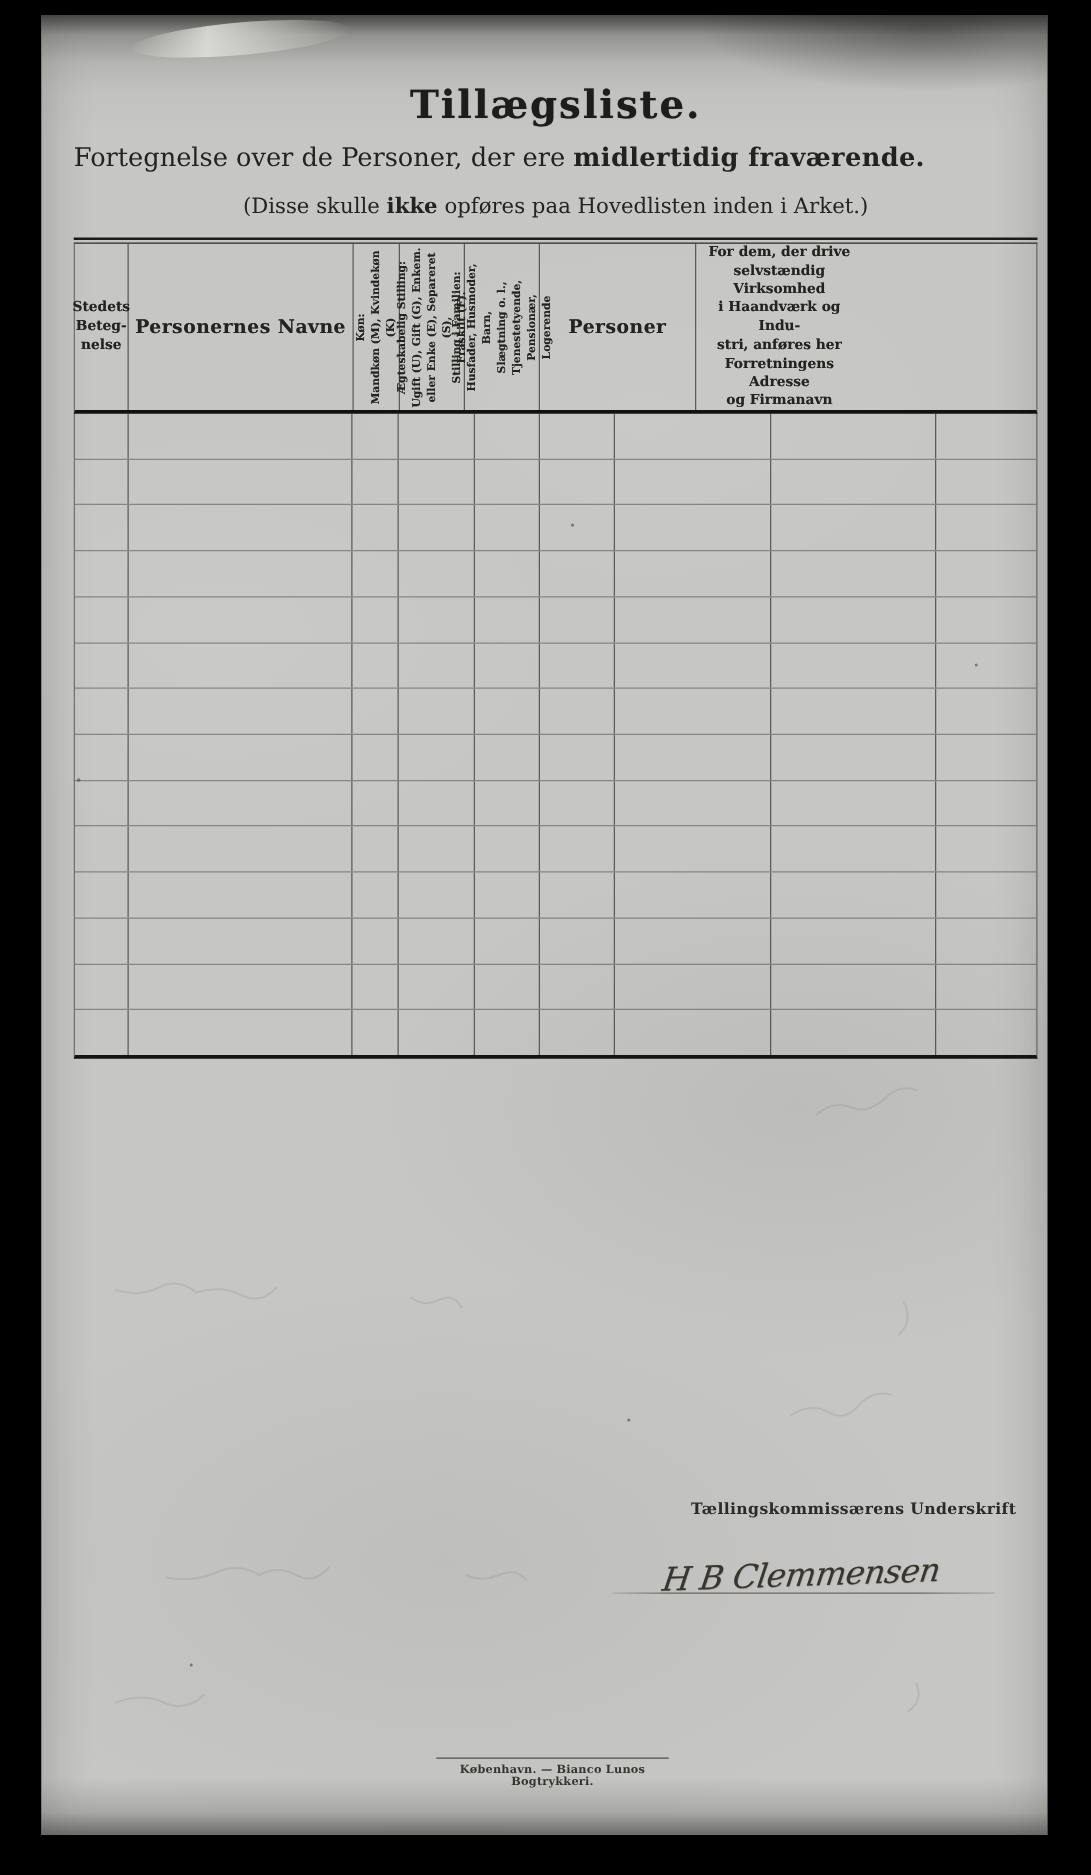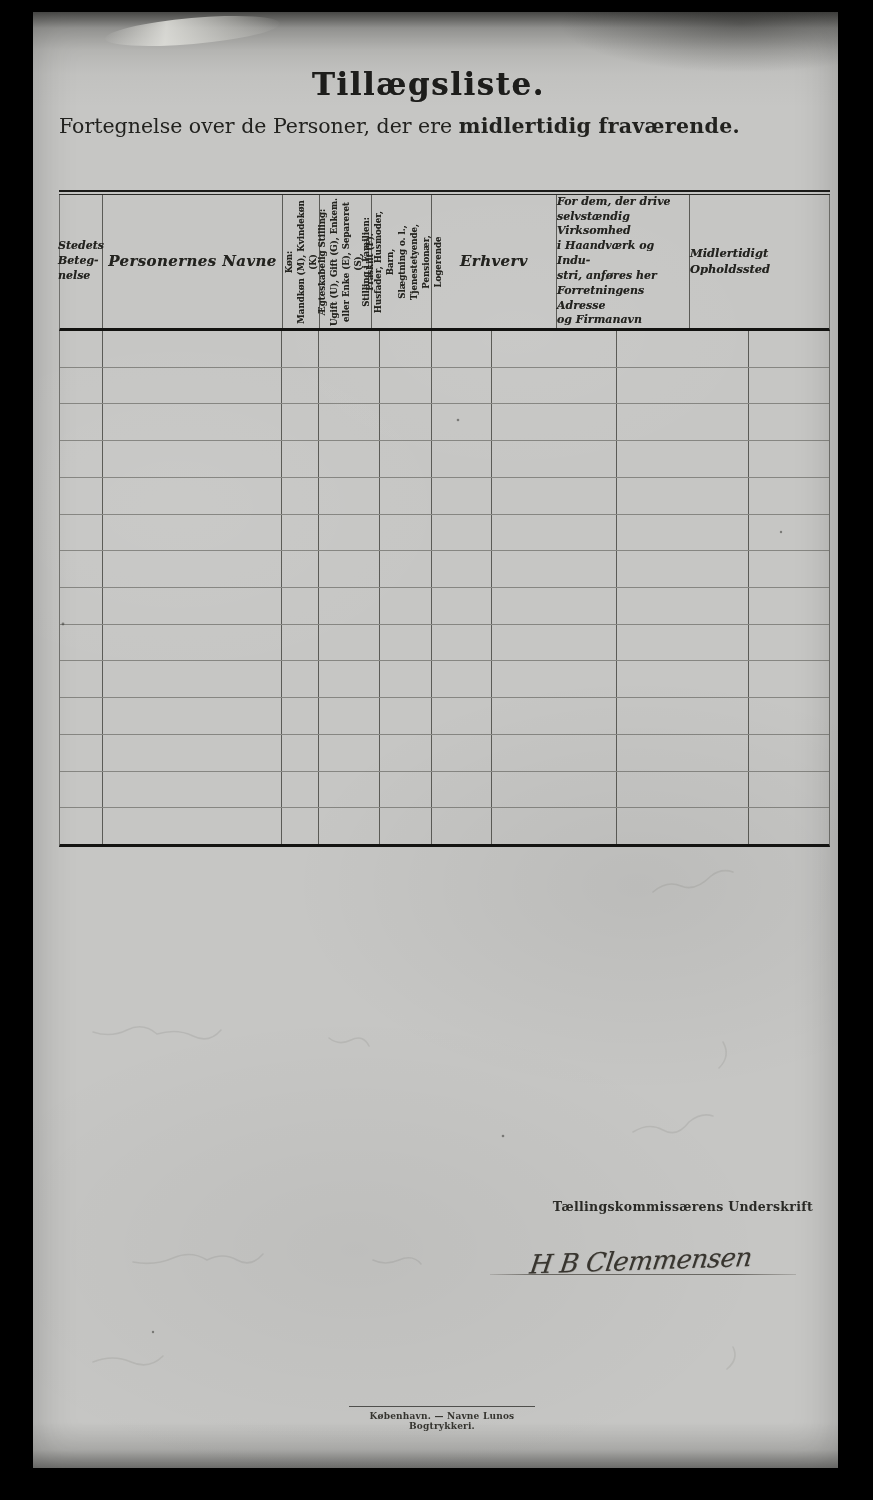--- a/index.html
+++ b/index.html
@@ -32,21 +32,21 @@
     background:linear-gradient(100deg, transparent 0%, rgba(225,225,220,0.85) 35%, rgba(205,205,200,0.5) 70%, transparent 100%);
     transform:rotate(-5deg);
     border-radius:50%;
   }
   .paper-bottom-shade{
     position:absolute;left:0;bottom:0;width:100%;height:46px;pointer-events:none;
     background:linear-gradient(to top, rgba(25,25,23,0.45) 0px, rgba(70,70,66,0.18) 18px, transparent 46px);
   }
 
   .doc-title{
-    position:absolute;left:10px;width:771px;top:54px;
+    position:absolute;left:26px;width:771px;top:54px;
     text-align:center;font-size:31px;font-weight:bold;letter-spacing:1.5px;
     color:#1d1d1b;text-shadow:0 0 .6px rgba(0,0,0,.55);
   }
   .doc-subtitle{
     position:absolute;left:26px;width:771px;top:102px;
     font-size:20.5px;color:#22221f;
   }
   .doc-subtitle b{letter-spacing:.3px;}
   .doc-note{
     position:absolute;left:26px;width:771px;top:143px;
@@ -75,22 +75,22 @@
   .trow + .trow{border-top:1px solid rgba(70,70,64,.5);}
   .cell,.hcell{
     box-sizing:border-box;border-right:1px solid rgba(50,50,45,.72);
     position:relative;
   }
   .cell:last-child,.hcell:last-child{border-right:none;}
   .c1{width:43px;} .c2{width:180px;} .c3{width:37px;} .c4{width:61px;}
   .c5{width:52px;} .c6{width:60px;} .c7{width:125px;} .c8{width:133px;} .c9{width:80px;}
   .hcell{display:flex;align-items:center;justify-content:center;}
   .hlabel{
-    white-space:pre-line;font-weight:bold;line-height:1.35;
-    color:#23231f;text-shadow:0 0 .5px rgba(0,0,0,.4);font-style:italic;
+    white-space:pre-line;text-align:center;font-weight:bold;line-height:1.35;
+    color:#23231f;text-shadow:0 0 .5px rgba(0,0,0,.4);
   }
   .hl-small{font-size:11px;}
   .hl-med{font-size:11.5px;}
   .hl-big{font-size:15px;letter-spacing:.4px;}
   .vlabel{
     position:absolute;left:50%;top:50%;width:129px;
     transform:translate(-50%,-50%) rotate(-90deg);
     text-align:center;font-size:8.6px;font-weight:bold;line-height:1.4;
     white-space:pre-line;color:#24241f;text-shadow:0 0 .4px rgba(0,0,0,.4);
   }
@@ -129,20 +129,21 @@
 
 <div class="paper">
   <div class="paper-top-shade"></div>
   <div class="paper-fold-streak"></div>
   <div class="paper-bottom-shade"></div>
 
   <div class="doc-title">Tillægsliste.</div>
 
   <div class="doc-subtitle"><span>Fortegnelse over de Personer, der ere </span><b>midlertidig fraværende.</b></div>
 
+  <div class="doc-note"><span>(Disse skulle </span><b>ikke</b><span> opføres paa Hovedlisten inden i Arket.)</span></div>
 
   <div class="table-wrap">
     <div class="rule-double-top"></div>
     <div class="rule-thin-top"></div>
 
     <div class="thead">
       <div class="hcell c1">
         <div class="hlabel hl-small">Stedets
 Beteg-
 nelse</div>
@@ -161,33 +162,29 @@
 Fraskilt (F).</div>
       </div>
       <div class="hcell c6">
         <div class="vlabel">Stilling i Familien:
 Husfader, Husmoder, Barn,
 Slægtning o. l.,
 Tjenestetyende, Pensionær,
 Logerende</div>
       </div>
       <div class="hcell c7">
-        <div class="hlabel hl-big">Erhverv</div>
+        <div class="hlabel hl-big">Personer</div>
       </div>
       <div class="hcell c8">
         <div class="hlabel hl-small">For dem, der drive
 selvstændig Virksomhed
 i Haandværk og Indu-
 stri, anføres her
 Forretningens Adresse
 og Firmanavn</div>
-      </div>
-      <div class="hcell c9">
-        <div class="hlabel hl-med">Midlertidigt
-Opholdssted</div>
       </div>
     </div>
 
     <div class="tbody">
       <div class="trow">
         <div class="cell c1"></div>
         <div class="cell c2"></div>
         <div class="cell c3"></div>
         <div class="cell c4"></div>
         <div class="cell c5"></div>
@@ -360,14 +357,14 @@
       <circle cx="30" cy="612" r="1.4"></circle>
       <circle cx="470" cy="1124" r="1.3"></circle>
       <circle cx="120" cy="1320" r="1.2"></circle>
     </g>
   </svg>
 
   <div class="sig-label">Tællingskommissærens Underskrift</div>
   <div class="sig-line"></div>
   <div class="sig-name">H B Clemmensen</div>
 
-  <div class="footer-imprint">København. — Navne Lunos Bogtrykkeri.</div>
+  <div class="footer-imprint">København. — Bianco Lunos Bogtrykkeri.</div>
 </div>
 
 </body></html>

